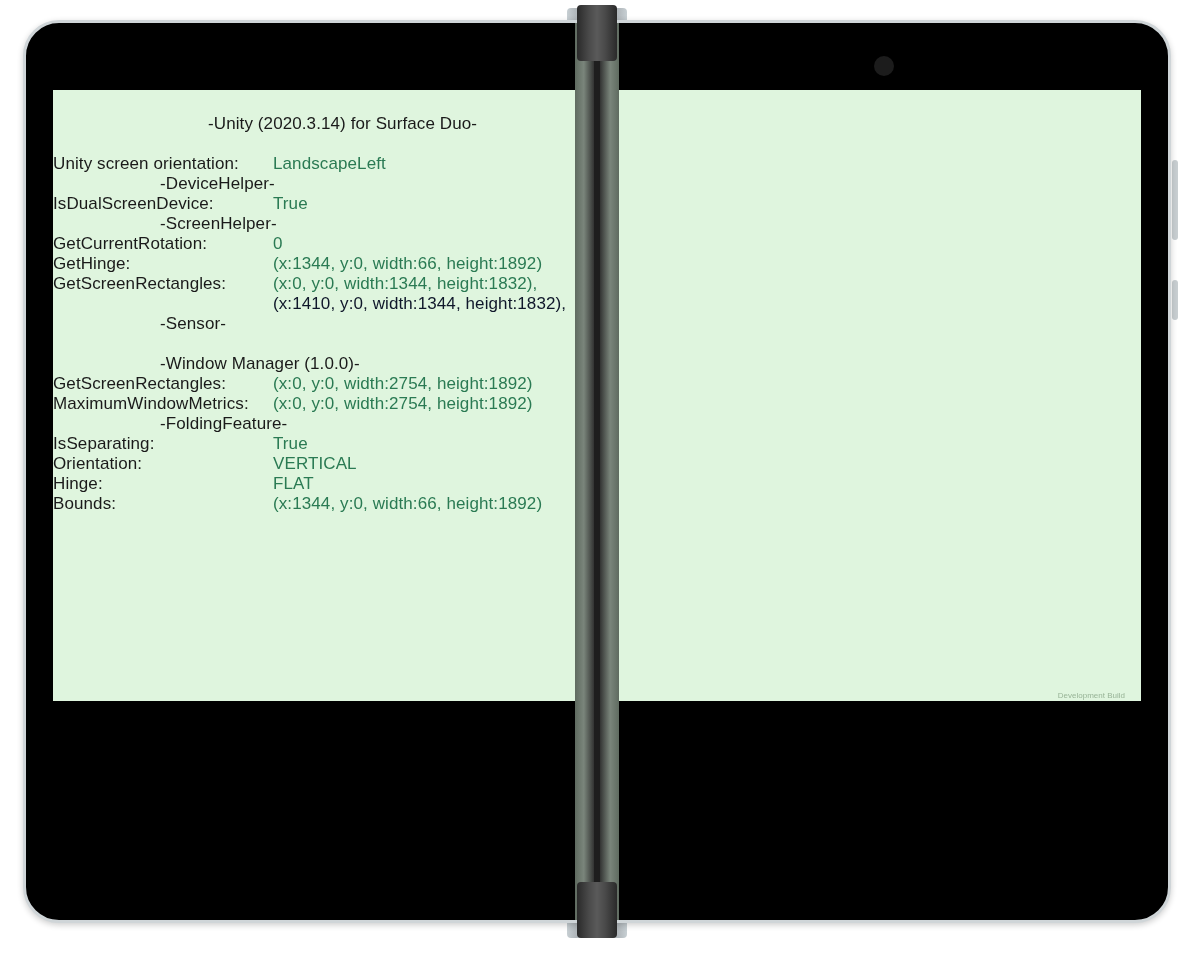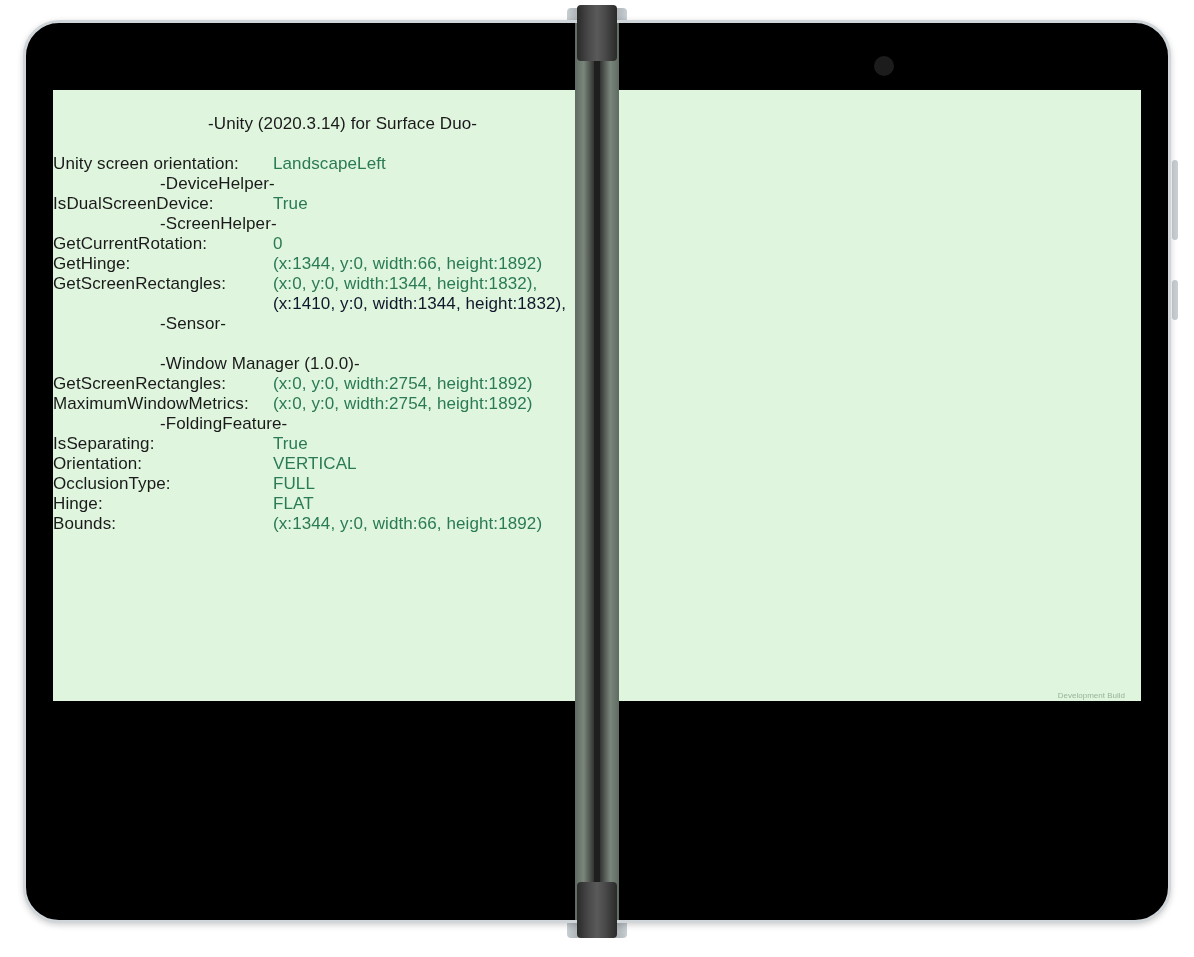--- a/index.html
+++ b/index.html
@@ -217,24 +217,20 @@
     <div class="row">
       <span class="label">IsSeparating:</span>
       <span class="value">True</span>
     </div>
 
     <div class="row">
       <span class="label">Orientation:</span>
       <span class="value">VERTICAL</span>
     </div>
 
-    <div class="row">
-      <span class="label">OcclusionType:</span>
-      <span class="value">FULL</span>
-    </div>
 
     <div class="row">
       <span class="label">Hinge:</span>
       <span class="value">FLAT</span>
     </div>
 
     <div class="row">
       <span class="label">Bounds:</span>
       <span class="value">(x:1344, y:0, width:66, height:1892)</span>
     </div>

